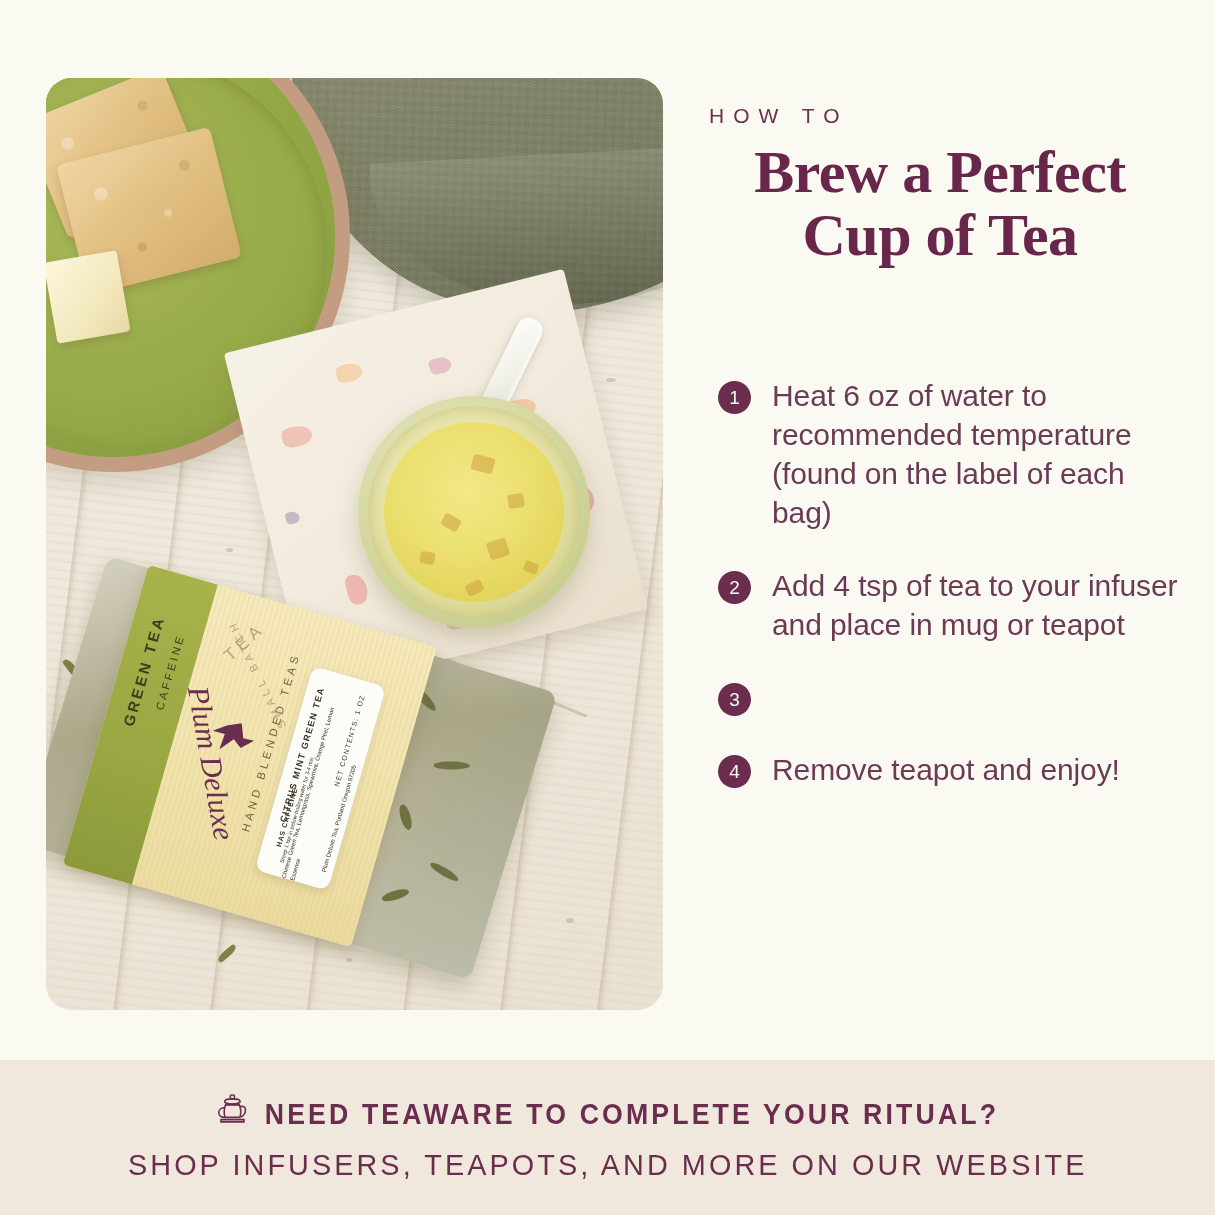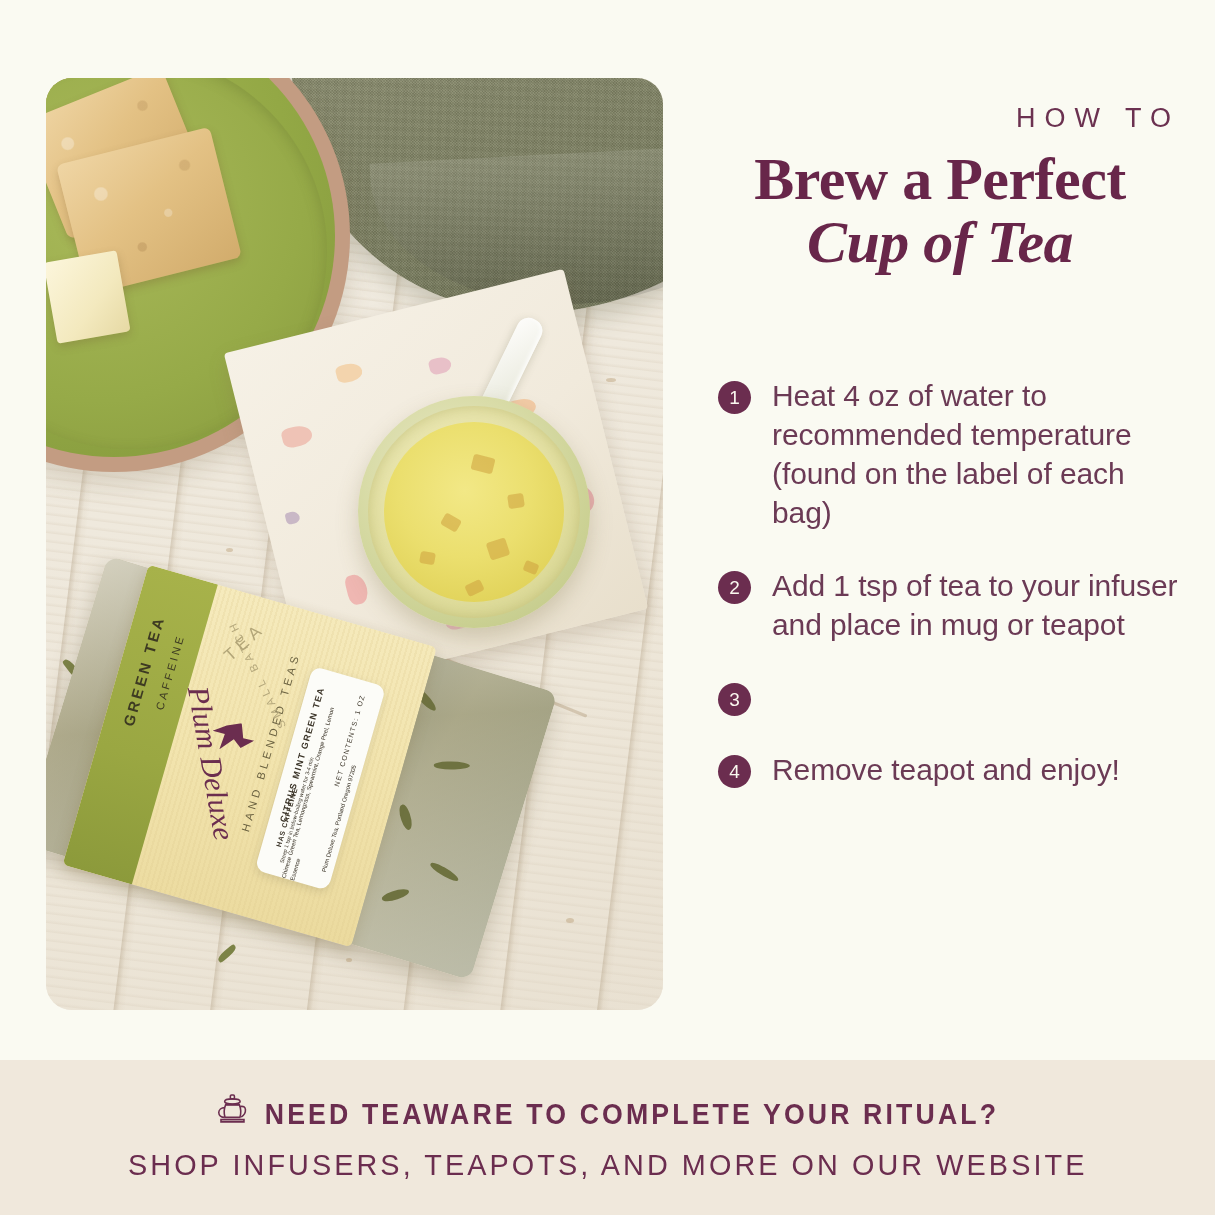--- a/index.html
+++ b/index.html
@@ -309,40 +309,40 @@
 
   
   .content {
     position: absolute;
     left: 700px;
     top: 104px;
     width: 480px;
   }
 
   .kicker {
-    text-align: right;
+    text-align: left;
     color: #6B3150;
-    font-size: 27px;
+    font-size: 21px;
     letter-spacing: 9px;
     font-weight: 400;
     line-height: 1.1;
     padding-left: 9px;
   }
 
   .headline {
     margin-top: 14px;
     text-align: center;
     color: #68264A;
     font-family: "Liberation Serif", serif;
     font-weight: 700;
     font-size: 60px;
     line-height: 1.05;
     letter-spacing: -0.5px;
   }
-  .headline .l2 { display: block; font-style: italic; }
+  .headline .l2 { display: block; }
 
   .steps {
     position: absolute;
     left: 18px;
     top: 272px;
     width: 462px;
     list-style: none;
   }
   .step {
     display: flex;
@@ -510,25 +510,25 @@
     <div class="kicker">HOW TO</div>
 
     <h1 class="headline">
       <span>Brew a Perfect</span>
       <span class="l2">Cup of Tea</span>
     </h1>
 
     <ol class="steps">
       <li class="step">
         <span class="badge">1</span>
-        <span class="step-text">Heat 4 oz of water to recommended temperature (found on the label of each bag)</span>
+        <span class="step-text">Heat 6 oz of water to recommended temperature (found on the label of each bag)</span>
       </li>
       <li class="step">
         <span class="badge">2</span>
-        <span class="step-text">Add 1 tsp of tea to your infuser and place in mug or teapot</span>
+        <span class="step-text">Add 4 tsp of tea to your infuser and place in mug or teapot</span>
       </li>
       <li class="step">
         <span class="badge">3</span>
       </li>
       <li class="step">
         <span class="badge">4</span>
         <span class="step-text">Remove teapot and enjoy!</span>
       </li>
     </ol>
   </div>

